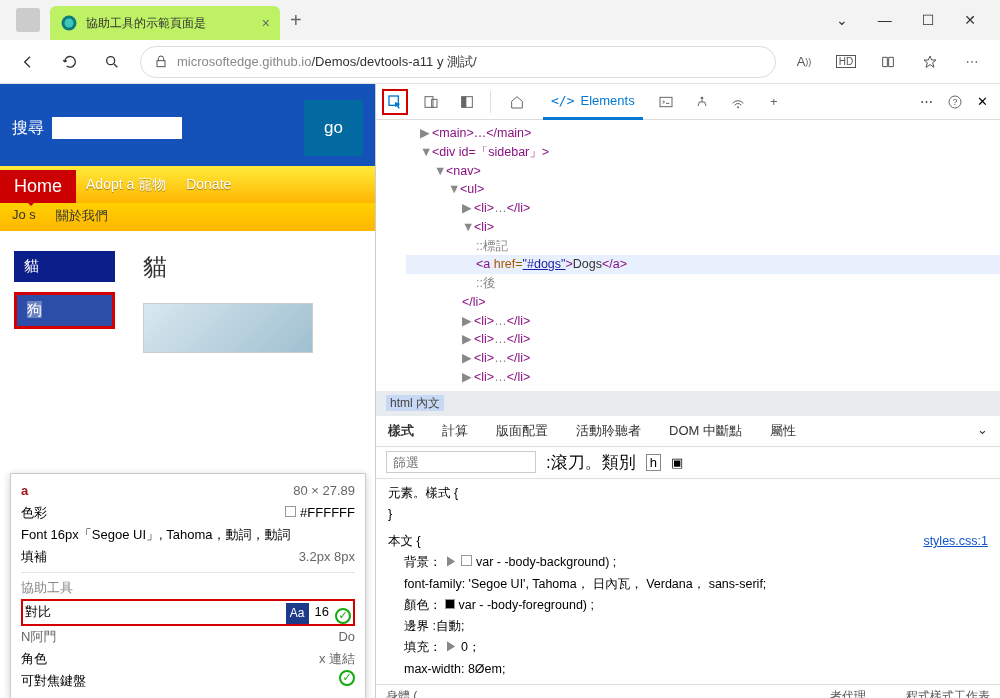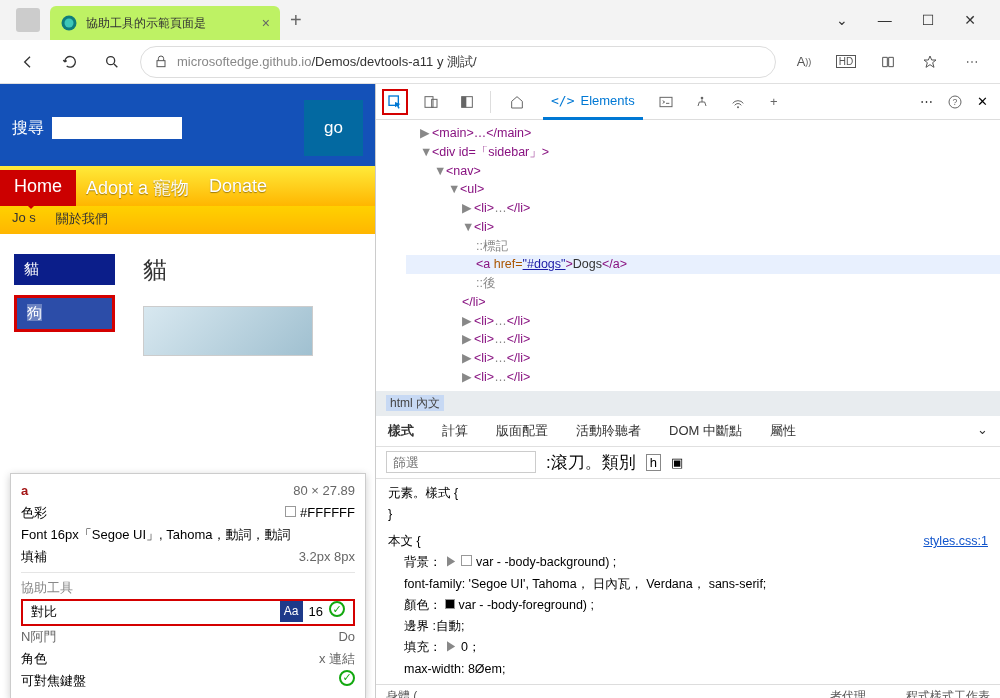--- a/index.html
+++ b/index.html
@@ -32,39 +32,39 @@
 .page-header { background: #1451B8; color: #fff; padding: 8px 12px 10px; }
 .page-title { font-size: 22px; font-weight: 600; }
 .search-row { display: flex; align-items: center; gap: 8px; margin-top: 8px; }
 .search-label { font-size: 16px; }
 .search-box { width: 130px; height: 22px; background: #fff; }
 .go-btn { background: #0369a1; color: #fff; padding: 18px 20px; font-size: 17px; cursor: pointer; margin-left: auto; }
 
 .nav-row1 { background: linear-gradient(#ffea3a, #ffb600); display: flex; padding: 4px 0 0 0; }
 .home-tab { background: #cc0000; color: #fff; padding: 6px 14px; font-size: 18px; font-weight: 400; position: relative; }
 .home-tab::after { content: ''; position: absolute; bottom: -8px; left: 26px; border: 5px solid transparent; border-top-color: #cc0000; }
-.nav-item { padding: 6px 10px; font-size: 18px; color: #fff; text-shadow: 0 1px 1px rgba(0,0,0,0.4); }
+.nav-item { padding: 6px 10px; font-size: 14px; color: #fff; text-shadow: 0 1px 1px rgba(0,0,0,0.4); }
 .nav-row2 { background: linear-gradient(#ffd100,#ffb600); display: flex; padding: 4px 12px 6px; gap: 20px; color: #333; }
 
 .content { display: flex; margin-top: 20px; }
 .sidebar { width: 115px; padding-left: 14px; }
 .sb-item { background: #0b1e8a; color: #fff; padding: 6px 10px; margin-bottom: 10px; font-size: 15px; }
 .sb-item.sel { background: #2c4da8; border: 3px solid #d40000; position: relative; }
 .sb-text-sel { background: rgba(255,255,255,0.3); }
 .main-col { padding-left: 28px; }
 .main-heading { font-size: 24px; color: #333; }
 
 
 .inspect-tip { position: absolute; top: 389px; left: 10px; width: 356px; background: #fff; border: 1px solid #ccc; box-shadow: 0 2px 8px rgba(0,0,0,0.2); padding: 6px 10px; font-size: 13px; line-height: 1.7; }
 .tip-line { display: flex; justify-content: space-between; }
 .tip-a { color: #a31515; font-weight: 600; }
 .tip-dim { color: #666; }
 .swatch-white { display: inline-block; width: 11px; height: 11px; border: 1px solid #999; background: #fff; }
 .tip-section { color: #888; border-top: 1px solid #e5e5e5; margin-top: 4px; padding-top: 4px; }
-.contrast-row { display: flex; align-items: flex-start; gap: 6px; border: 2px solid #d40000; padding: 0 8px; }
+.contrast-row { display: flex; align-items: flex-end; gap: 6px; border: 2px solid #d40000; padding: 0 2px; }
 .aa-badge { background: #1e3a8a; color: #fff; padding: 0 4px; font-size: 12px; margin-left: auto; }
 .check-circ { display: inline-flex; width: 16px; height: 16px; border: 2px solid #12a80f; border-radius: 50%; color: #12a80f; align-items: center; justify-content: center; font-size: 11px; }
 
 
 .devtools { flex: 1; border-left: 1px solid #ccc; display: flex; flex-direction: column; }
 .dt-tabs { height: 36px; display: flex; align-items: center; padding: 0 6px; gap: 10px; border-bottom: 1px solid #ddd; }
 .dt-icon { width: 26px; height: 26px; display: flex; align-items: center; justify-content: center; color: #666; cursor: pointer; }
 .dt-icon.active { border: 2px solid #d40000; color: #0078d4; }
 .dt-tab { display: flex; align-items: center; gap: 6px; padding: 0 8px; height: 36px; color: #333; cursor: pointer; }
 .dt-tab.active { color: #0078d4; border-bottom: 3px solid #0078d4; }

